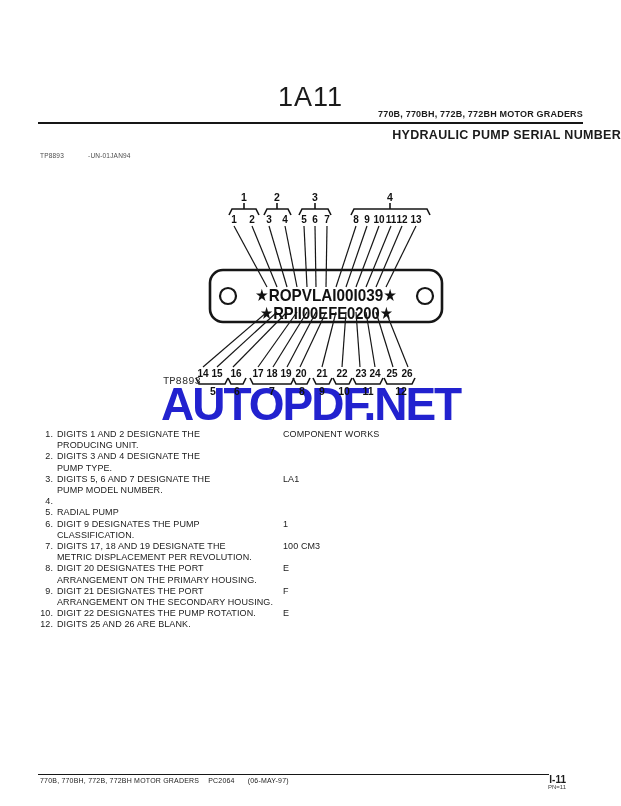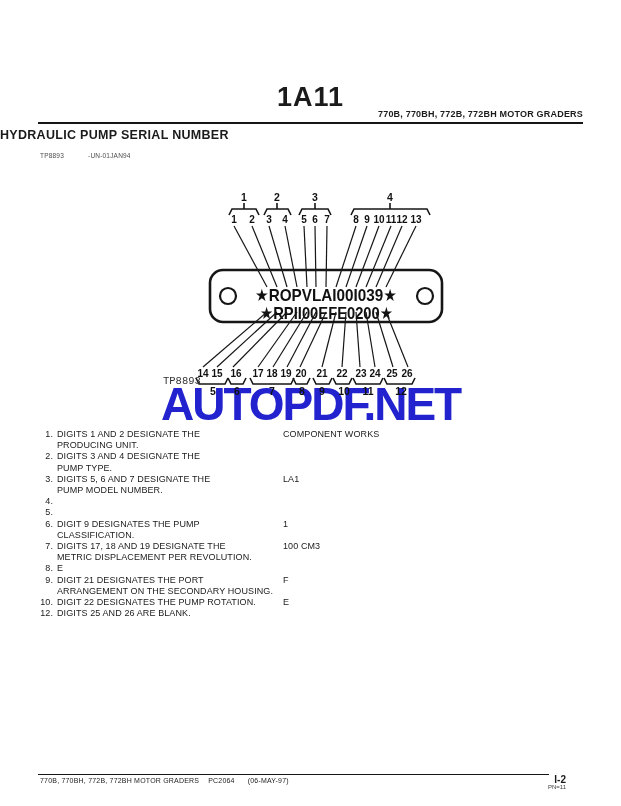--- a/index.html
+++ b/index.html
@@ -4,24 +4,24 @@
 <style>
   * { margin:0; padding:0; box-sizing:border-box; }
   html,body { background:#e8e8e8; }
   .page {
     position:relative; width:621px; height:806px; margin:0 auto;
     background:#ffffff; overflow:hidden;
     font-family:"Liberation Sans","DejaVu Sans",sans-serif; color:#1b1b1b;
   }
   .abs { position:absolute; }
   .code-title { top:82px; left:0; width:621px; text-align:center;
-    font-size:27px; font-weight:bold; letter-spacing:1px; }
+    font-size:27px; font-weight:normal; letter-spacing:1px; }
   .models-line { top:109px; right:38px; font-size:9px; font-weight:bold; letter-spacing:.2px; }
   .head-rule { top:122px; left:38px; width:545px; border-top:2px solid #161616; }
-  .subtitle { top:128px; left:0; width:621px; text-align:left;
+  .subtitle { top:128px; left:0; width:621px; text-align:right;
     font-size:12.5px; font-weight:bold; letter-spacing:.3px; }
   .figmeta { top:152px; left:40px; font-size:6.5px; color:#4c4c4c; letter-spacing:.2px; }
   .figmeta .fid { display:inline-block; width:46px; }
 
   svg.diagram { left:0; top:0; width:621px; height:806px; z-index:3; pointer-events:none; }
   svg .ln { stroke:#161616; stroke-width:1.2; fill:none; }
   svg .plate { stroke:#161616; stroke-width:2.6; fill:none; }
   svg .hole { stroke:#161616; stroke-width:2.2; fill:none; }
   svg .br { stroke:#161616; stroke-width:1.6; fill:none; }
   svg text { font-family:"Liberation Sans","DejaVu Sans",sans-serif; fill:#111; }
@@ -187,35 +187,38 @@
         <span class="num">3.</span>
         <span class="desc">DIGITS 5, 6 AND 7 DESIGNATE THE
 PUMP MODEL NUMBER.</span>
         <span class="val">LA1</span>
       </div>
     <div class="row">
         <span class="num">4.</span>
       </div>
     <div class="row">
         <span class="num">5.</span>
+        <span class="val">RADIAL PUMP</span>
       </div>
     <div class="row">
         <span class="num">6.</span>
         <span class="desc">DIGIT 9 DESIGNATES THE PUMP
 CLASSIFICATION.</span>
         <span class="val">1</span>
       </div>
     <div class="row">
         <span class="num">7.</span>
         <span class="desc">DIGITS 17, 18 AND 19 DESIGNATE THE
 METRIC DISPLACEMENT PER REVOLUTION.</span>
         <span class="val">100 CM3</span>
       </div>
     <div class="row">
         <span class="num">8.</span>
+        <span class="desc">DIGIT 20 DESIGNATES THE PORT
+ARRANGEMENT ON THE PRIMARY HOUSING.</span>
         <span class="val">E</span>
       </div>
     <div class="row">
         <span class="num">9.</span>
         <span class="desc">DIGIT 21 DESIGNATES THE PORT
 ARRANGEMENT ON THE SECONDARY HOUSING.</span>
         <span class="val">F</span>
       </div>
     <div class="row">
         <span class="num">10.</span>
@@ -227,17 +230,17 @@
         <span class="desc">DIGITS 25 AND 26 ARE BLANK.</span>
         <span class="val"></span>
       </div>
   </div>
 
   <div class="abs foot-rule"></div>
   <div class="abs foot-left">
     <span>770B, 770BH, 772B, 772BH MOTOR GRADERS</span><span class="doc">PC2064</span><span class="date">(06-MAY-97)</span>
   </div>
   <div class="abs foot-page">
-    <div class="pg">I-2</div>
+    <div class="pg">I-11</div>
     <div class="pn">PN=11</div>
   </div>
 
 </div>
 
 </body></html>

